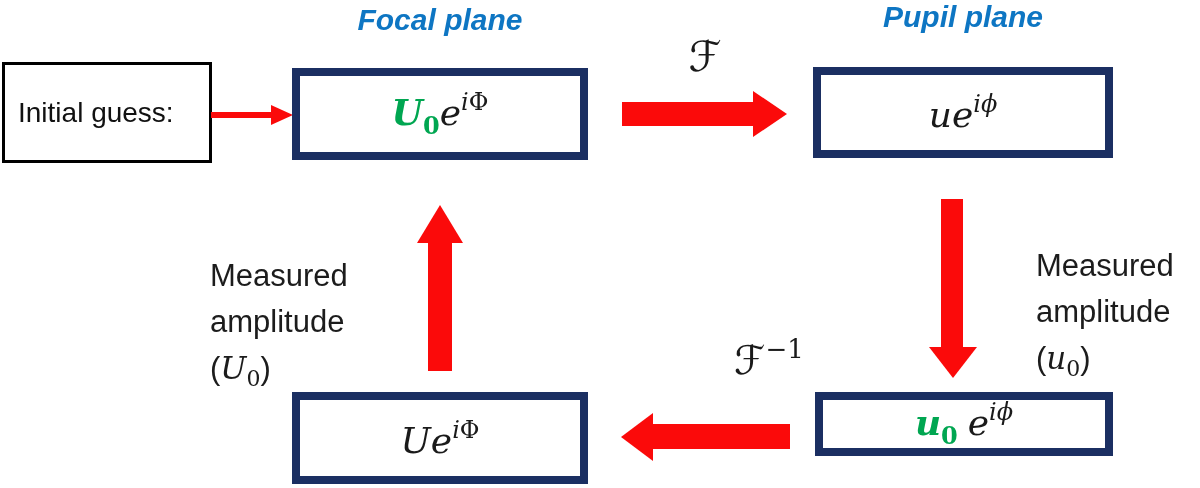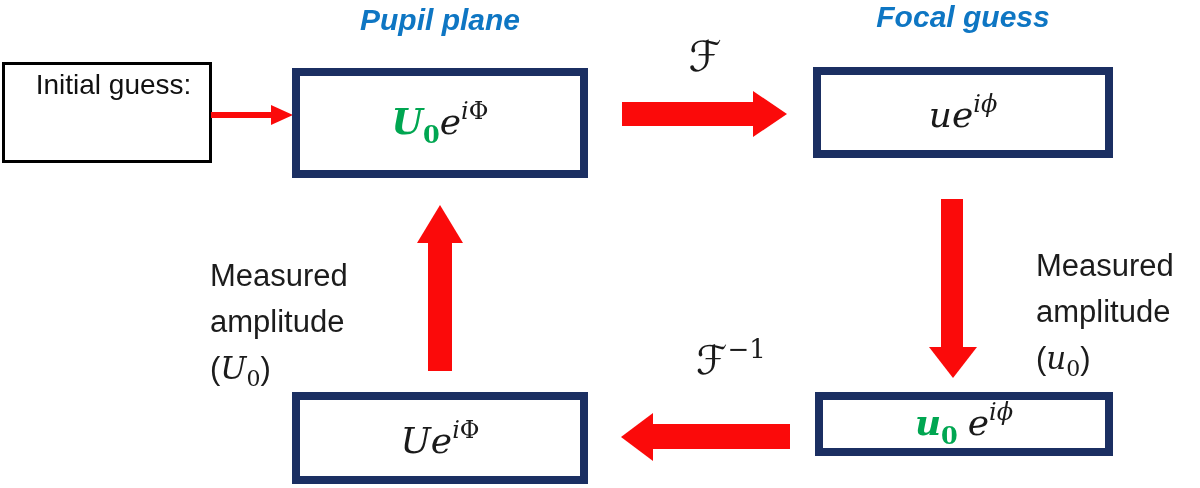--- a/index.html
+++ b/index.html
@@ -3,21 +3,21 @@
 <meta charset="utf-8">
 <style>
   html,body { margin:0; padding:0; background:#ffffff; }
   #canvas {
     position:relative; width:1200px; height:488px; background:#ffffff;
     font-family:"Liberation Sans", sans-serif; overflow:hidden;
   }
   
   .plain-box {
     position:absolute; box-sizing:border-box; background:#ffffff;
-    border:3px solid #000000; display:flex; flex-direction:row;
+    border:3px solid #000000; display:flex; flex-direction:column;
     justify-content:center; padding-left:13px;
     font-size:28px; color:#111111; line-height:40px;
   }
   .navy-box {
     position:absolute; box-sizing:border-box; background:#ffffff;
     border:8px solid #1b2f62; display:flex; align-items:center; justify-content:center;
   }
   
   .plane-title {
     position:absolute; text-align:center; color:#0e76c3;
@@ -58,55 +58,55 @@
 
   <div class="plain-box" style="left:2px; top:62px; width:210px; height:101px;">
     <div>Initial guess:</div>
   </div>
 
   <div>
     <div class="abody" style="left:211px; top:112px; width:62px; height:6px;"></div>
     <div class="tri tri-right-small" style="left:271px; top:105px;"></div>
   </div>
 
-  <div class="plane-title" style="left:292px; top:3px; width:296px;">Pupil plane</div>
+  <div class="plane-title" style="left:292px; top:3px; width:296px;">Focal plane</div>
 
-  <div class="navy-box" style="left:292px; top:68px; width:296px; height:110px;">
+  <div class="navy-box" style="left:292px; top:68px; width:296px; height:92px;">
     <span class="math"><span class="green-amp">U</span><span class="sub green-amp">0</span><span>e</span><span class="sup">i</span><span class="sup-upright">Φ</span></span>
   </div>
 
   <div class="op-label" style="left:650px; top:32px; width:110px;">ℱ</div>
 
   <div>
     <div class="abody" style="left:622px; top:102px; width:132px; height:24px;"></div>
     <div class="tri tri-right" style="left:753px; top:91px;"></div>
   </div>
 
-  <div class="plane-title" style="left:813px; top:0px; width:300px;">Focal guess</div>
+  <div class="plane-title" style="left:813px; top:0px; width:300px;">Pupil plane</div>
 
   <div class="navy-box" style="left:813px; top:67px; width:300px; height:91px;">
     <span class="math"><span>ue</span><span class="sup">i</span><span class="sup">ϕ</span></span>
   </div>
 
   <div>
     <div class="abody" style="left:941px; top:199px; width:22px; height:150px;"></div>
     <div class="tri tri-down" style="left:929px; top:347px;"></div>
   </div>
 
   <div class="measured" style="left:1036px; top:203px;">
     <div>Measured</div>
     <div>amplitude</div>
     <div><span>(</span><span class="var">u</span><span class="vsub">0</span><span>)</span></div>
   </div>
 
   <div class="navy-box" style="left:815px; top:392px; width:298px; height:64px;">
     <span class="math"><span class="green-amp">u</span><span class="sub green-amp">0</span><span class="gap"></span><span>e</span><span class="sup">i</span><span class="sup">ϕ</span></span>
   </div>
 
-  <div class="op-label" style="left:666px; top:334px; width:130px; font-size:40px;"><span>ℱ</span><span class="inv-sup">−1</span></div>
+  <div class="op-label" style="left:704px; top:334px; width:130px; font-size:40px;"><span>ℱ</span><span class="inv-sup">−1</span></div>
 
   <div>
     <div class="abody" style="left:648px; top:424px; width:142px; height:25px;"></div>
     <div class="tri tri-left" style="left:618px; top:413px;"></div>
   </div>
 
   <div class="navy-box" style="left:292px; top:392px; width:296px; height:92px;">
     <span class="math"><span>Ue</span><span class="sup">i</span><span class="sup-upright">Φ</span></span>
   </div>
 

